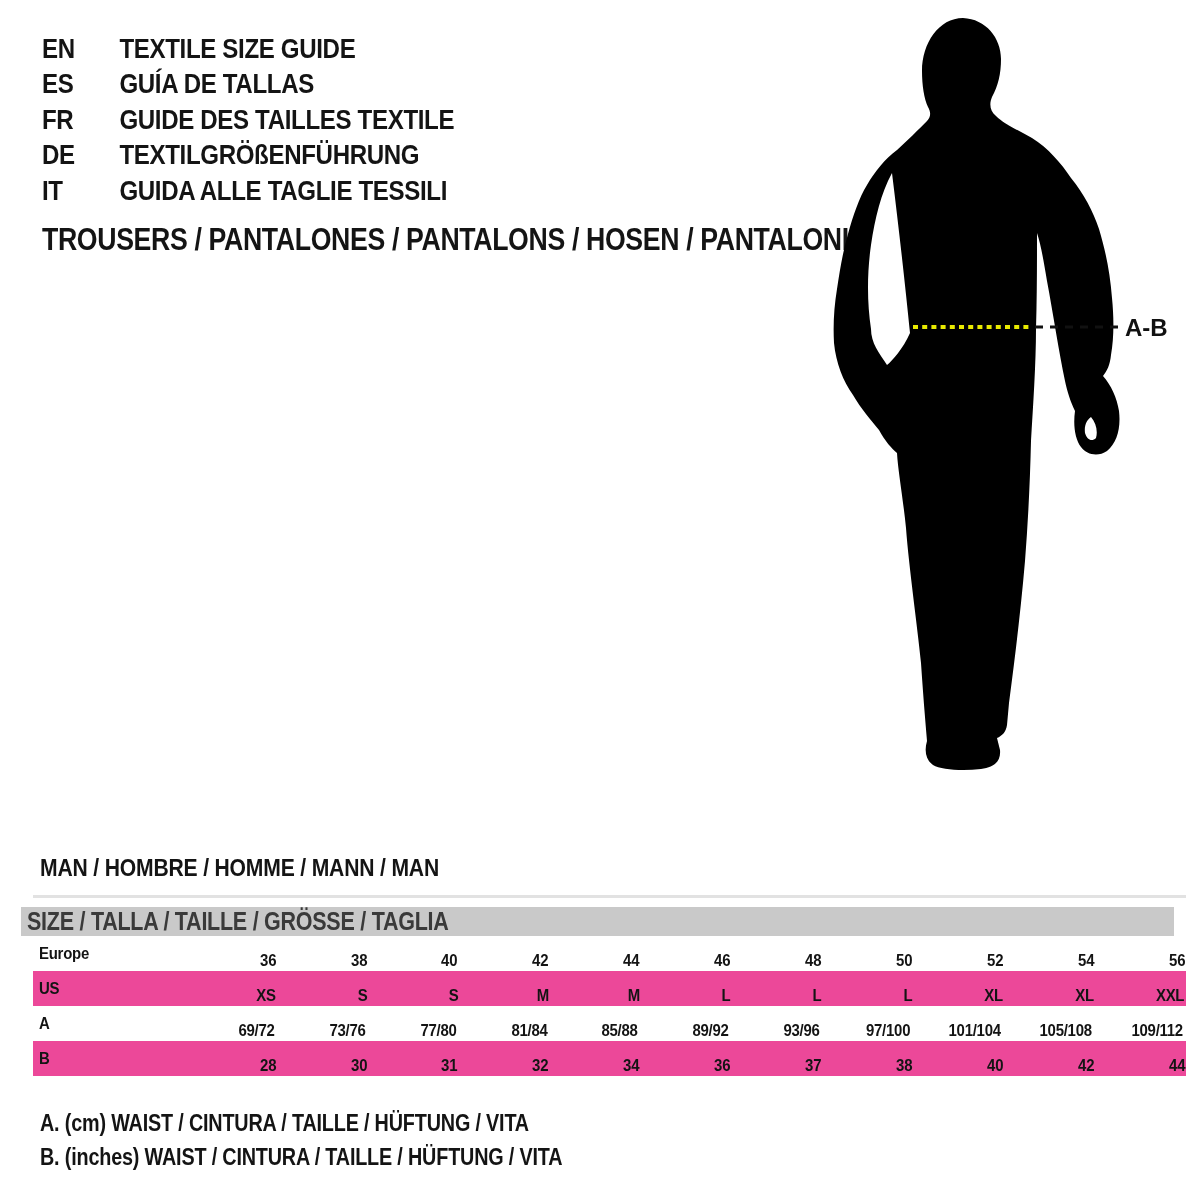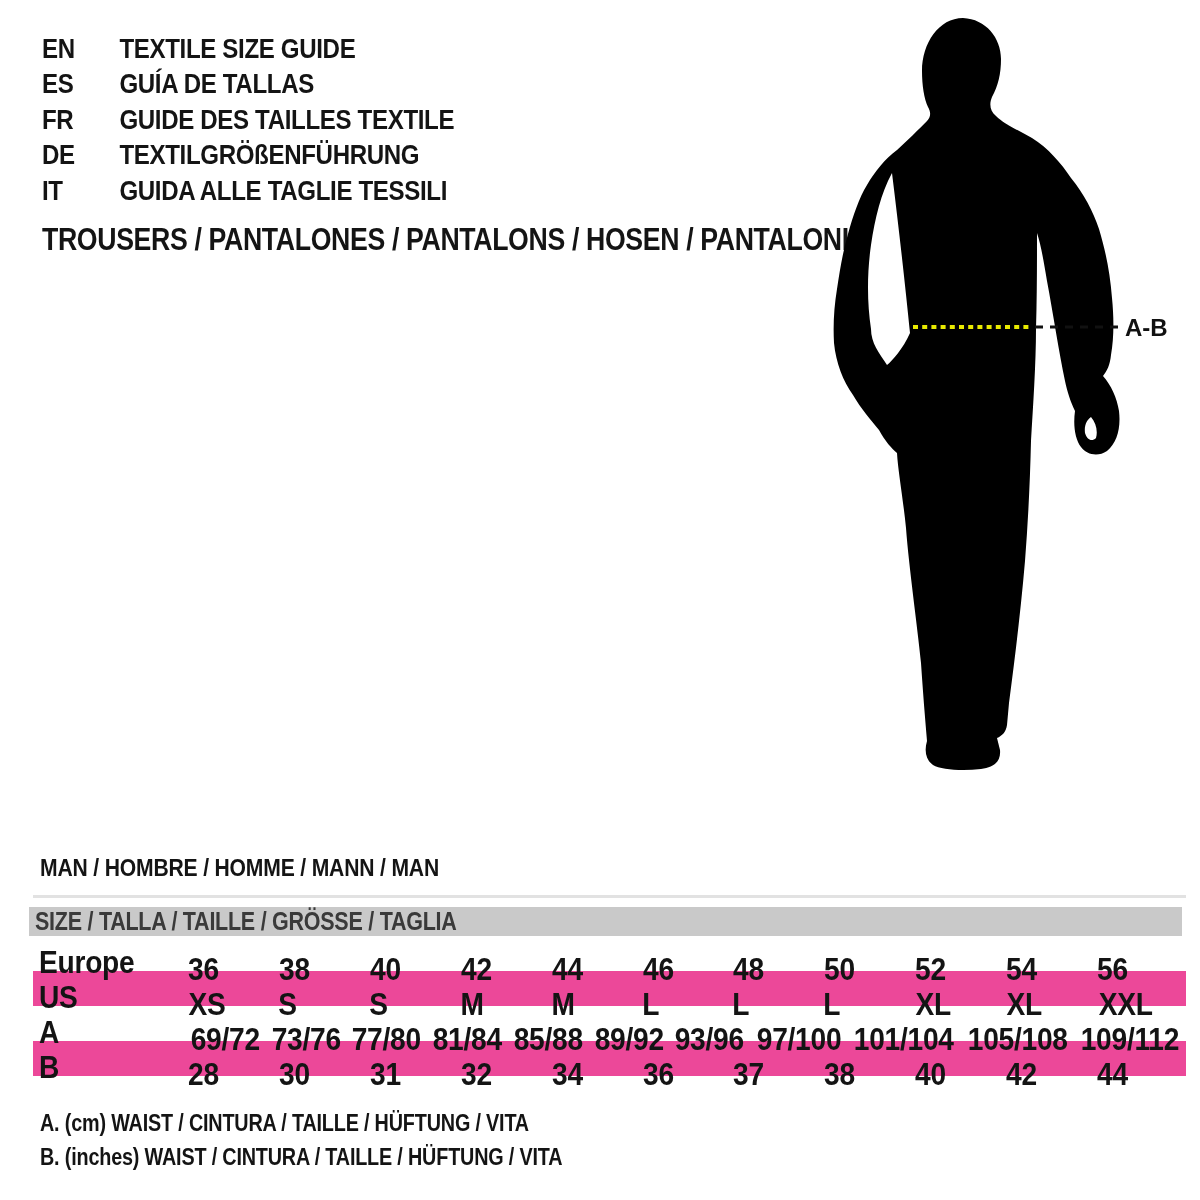--- a/index.html
+++ b/index.html
@@ -15,28 +15,28 @@
   .lang-code{width:90px;flex:0 0 90px;}
   
   #category-title{position:absolute;left:42px;top:222px;font-size:31px;letter-spacing:-0.4px;}
   
   #figure{position:absolute;left:830px;top:12px;width:370px;height:768px;}
   
   #section-title{position:absolute;left:40px;top:854px;font-size:24px;letter-spacing:-0.2px;}
   .cond88{transform:scaleX(0.88);transform-origin:0 50%;white-space:nowrap;}
   
   #table-top-line{position:absolute;left:33px;top:895px;width:1153px;height:3px;background:#e2e2e2;}
-  #table-header{position:absolute;left:29px;top:907px;width:1153px;height:29px;background:#c9c9c9;
+  #table-header{position:absolute;left:21px;top:907px;width:1153px;height:29px;background:#c9c9c9;
     display:flex;align-items:center;font-size:25px;color:#3a3a3a;letter-spacing:-0.3px;}
   #table-header .pad{padding-left:7px;}
-  #size-table{position:absolute;left:33px;top:936px;width:1153px;font-size:32px;}
+  #size-table{position:absolute;left:33px;top:936px;width:1153px;font-size:17px;}
   .trow{display:grid;grid-template-columns:153px repeat(11,1fr);height:35px;align-items:center;}
   .trow.stripe{background:#ec4899;}
   .tlabel{padding-left:6px;}
-  .tcell{text-align:left;margin-top:15px;}
+  .tcell{text-align:right;margin-top:15px;}
   .sq{display:inline-block;transform:scaleX(0.88);transform-origin:50% 50%;white-space:nowrap;letter-spacing:-0.3px;}
   .sqL{display:inline-block;transform:scaleX(0.88);transform-origin:0 50%;white-space:nowrap;letter-spacing:-0.3px;}
   
   .footnote{position:absolute;left:40px;font-size:23px;letter-spacing:-0.2px;}
   #footnote-a{top:1110px;}
   #footnote-b{top:1144px;}
 </style>
 </head>
 <body>
 

